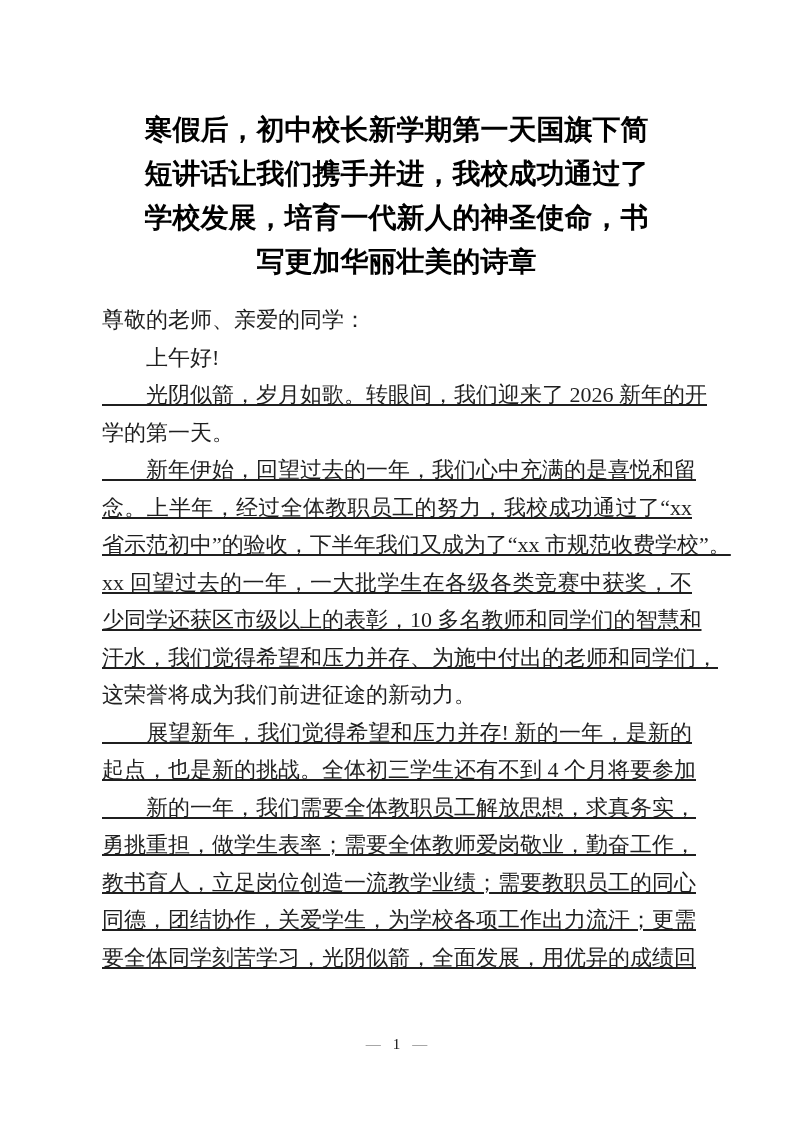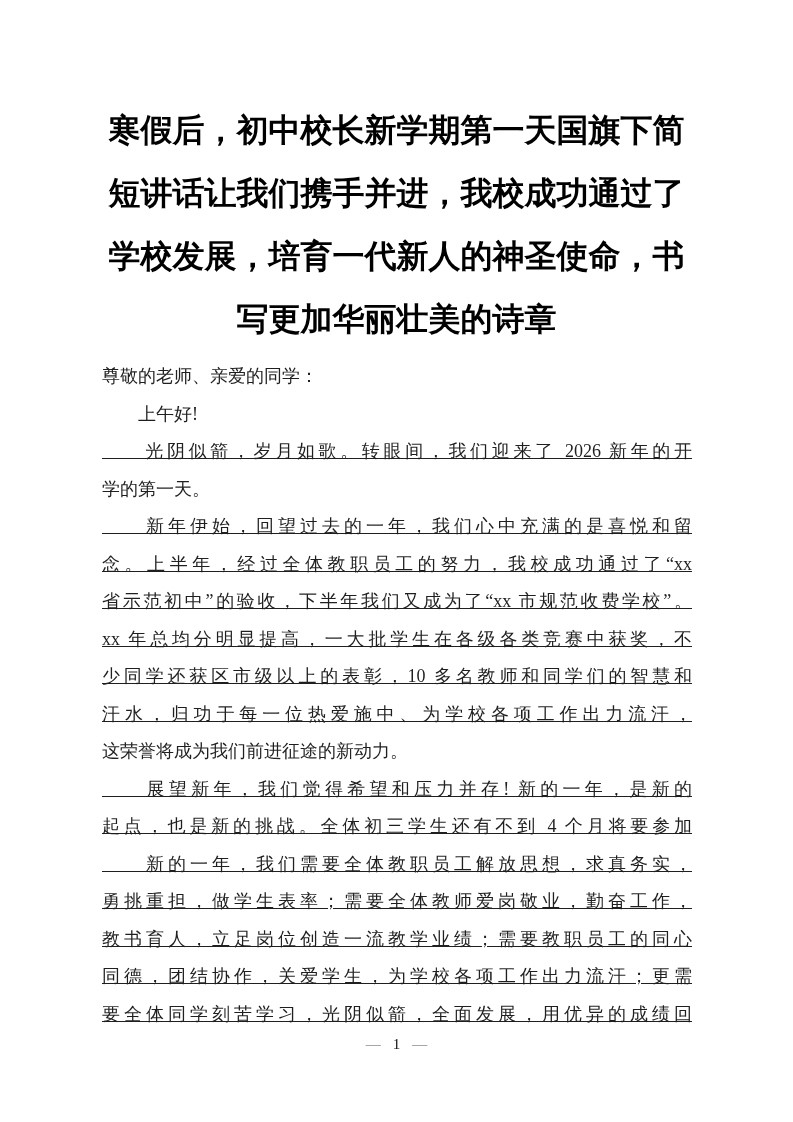--- a/index.html
+++ b/index.html
@@ -16,31 +16,30 @@
     overflow: hidden;
     font-family: "Liberation Serif", "DejaVu Serif", serif;
   }
   .doc-title {
     margin: 108px 96px 0 96px;
     text-align: center;
     font-weight: bold;
     color: var(--title-color, #000000);
   }
   .title-line {
-    font-size: 32px;
+    font-size: 28px;
     line-height: 44px;
     white-space: pre;
-    margin-top: 19px;
   }
   .doc-body {
     margin: 17px 101px 0 102px;
     color: var(--body-color, #1f1f1f);
   }
   .bline {
-    font-size: 18px;
+    font-size: 22px;
     line-height: 37.5px;
     height: 37.5px;
     white-space: pre;
     text-align: left;
   }
   .bline.fill {
     text-align: justify;
     text-align-last: justify;
     text-justify: inter-character;
     text-decoration: underline;
@@ -78,23 +77,23 @@
     </div>
 
   <div class="doc-body">
       <div class="bline">尊敬的老师、亲爱的同学：</div>
       <div class="bline">　　上午好!</div>
       <div class="bline fill">　　光阴似箭，岁月如歌。转眼间，我们迎来了 2026 新年的开</div>
       <div class="bline">学的第一天。</div>
       <div class="bline fill">　　新年伊始，回望过去的一年，我们心中充满的是喜悦和留</div>
       <div class="bline fill">念。上半年，经过全体教职员工的努力，我校成功通过了“xx</div>
       <div class="bline fill">省示范初中”的验收，下半年我们又成为了“xx 市规范收费学校”。</div>
-      <div class="bline fill">xx 年总均分明显提高，一大批学生在各级各类竞赛中获奖，不</div>
+      <div class="bline fill">xx 回望过去的一年，一大批学生在各级各类竞赛中获奖，不</div>
       <div class="bline fill">少同学还获区市级以上的表彰，10 多名教师和同学们的智慧和</div>
-      <div class="bline fill">汗水，归功于每一位热爱施中、为学校各项工作出力流汗，</div>
+      <div class="bline fill">汗水，我们觉得希望和压力并存、为施中付出的老师和同学们，</div>
       <div class="bline">这荣誉将成为我们前进征途的新动力。</div>
       <div class="bline fill">　　展望新年，我们觉得希望和压力并存! 新的一年，是新的</div>
       <div class="bline fill">起点，也是新的挑战。全体初三学生还有不到 4 个月将要参加</div>
       <div class="bline fill">　　新的一年，我们需要全体教职员工解放思想，求真务实，</div>
       <div class="bline fill">勇挑重担，做学生表率；需要全体教师爱岗敬业，勤奋工作，</div>
       <div class="bline fill">教书育人，立足岗位创造一流教学业绩；需要教职员工的同心</div>
       <div class="bline fill">同德，团结协作，关爱学生，为学校各项工作出力流汗；更需</div>
       <div class="bline fill">要全体同学刻苦学习，光阴似箭，全面发展，用优异的成绩回</div>
     </div>
 

